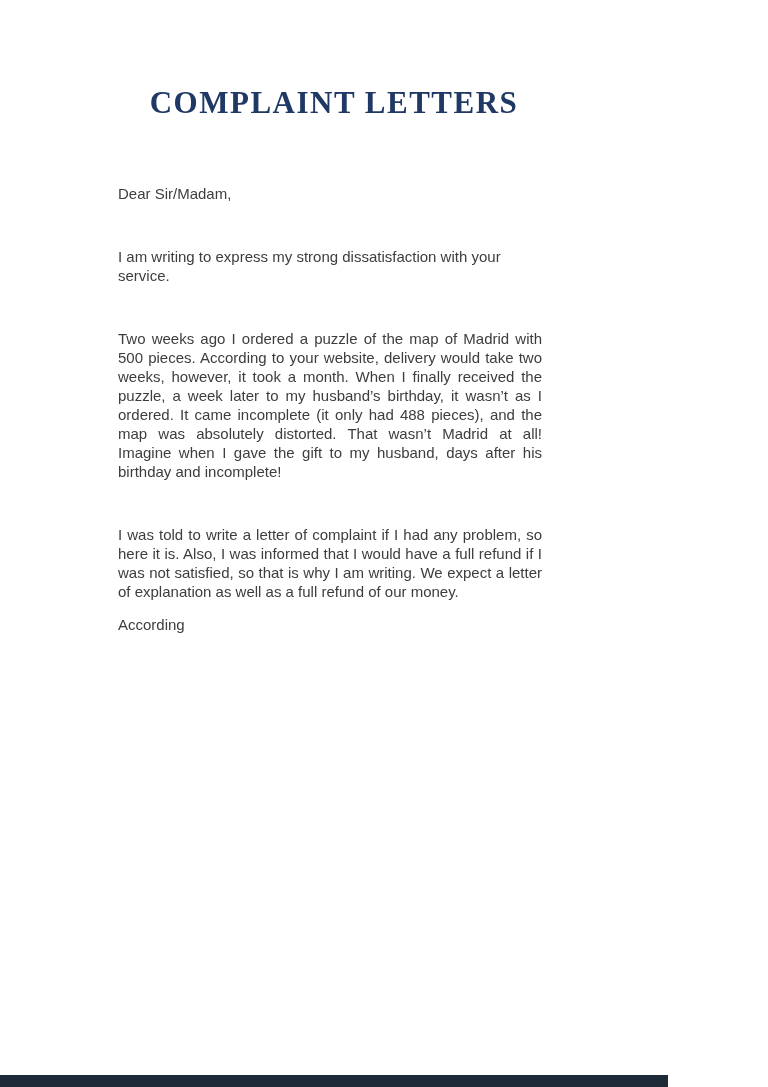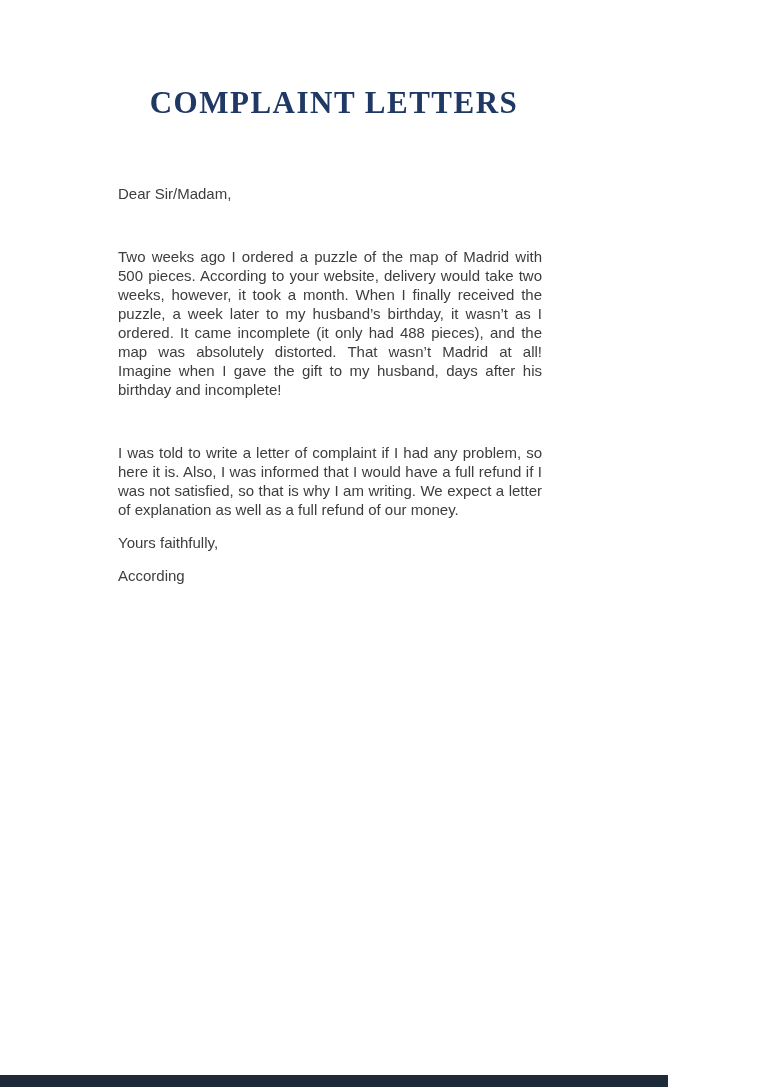--- a/index.html
+++ b/index.html
@@ -58,28 +58,28 @@
 <body>
 
 <div class="page">
 
   <h1 class="doc-title" style="color: rgb(31, 56, 100);">COMPLAINT  LETTERS</h1>
 
   <div class="letter-body">
 
     <p class="salutation">Dear Sir/Madam,</p>
 
+    <p class="para">I am writing to express my strong dissatisfaction with your service.</p>
 
     <p class="para justify">Two weeks ago I ordered a puzzle of the map of Madrid with 500 pieces. According to your website, delivery would take two weeks, however, it took a month. When I finally received the puzzle, a week later to my husband’s birthday, it wasn’t as I ordered. It came incomplete (it only had 488 pieces), and the map was absolutely distorted. That wasn’t Madrid at all! Imagine when I gave the gift to my husband, days after his birthday and incomplete!</p>
 
 
     <p class="para justify">I was told to write a letter of complaint if I had any problem, so here it is. Also, I was informed that I would have a full refund if I was not satisfied, so that is why I am writing. We expect a letter of explanation as well as a full refund of our money.</p>
 
 
-    <p class="close-line">Yours faithfully,</p>
 
     <p class="close-line">According</p>
 
   </div>
 
   <div class="footer-bar" style="background-color: rgb(30, 42, 56);"></div>
 
 </div>
 
 </body></html>

